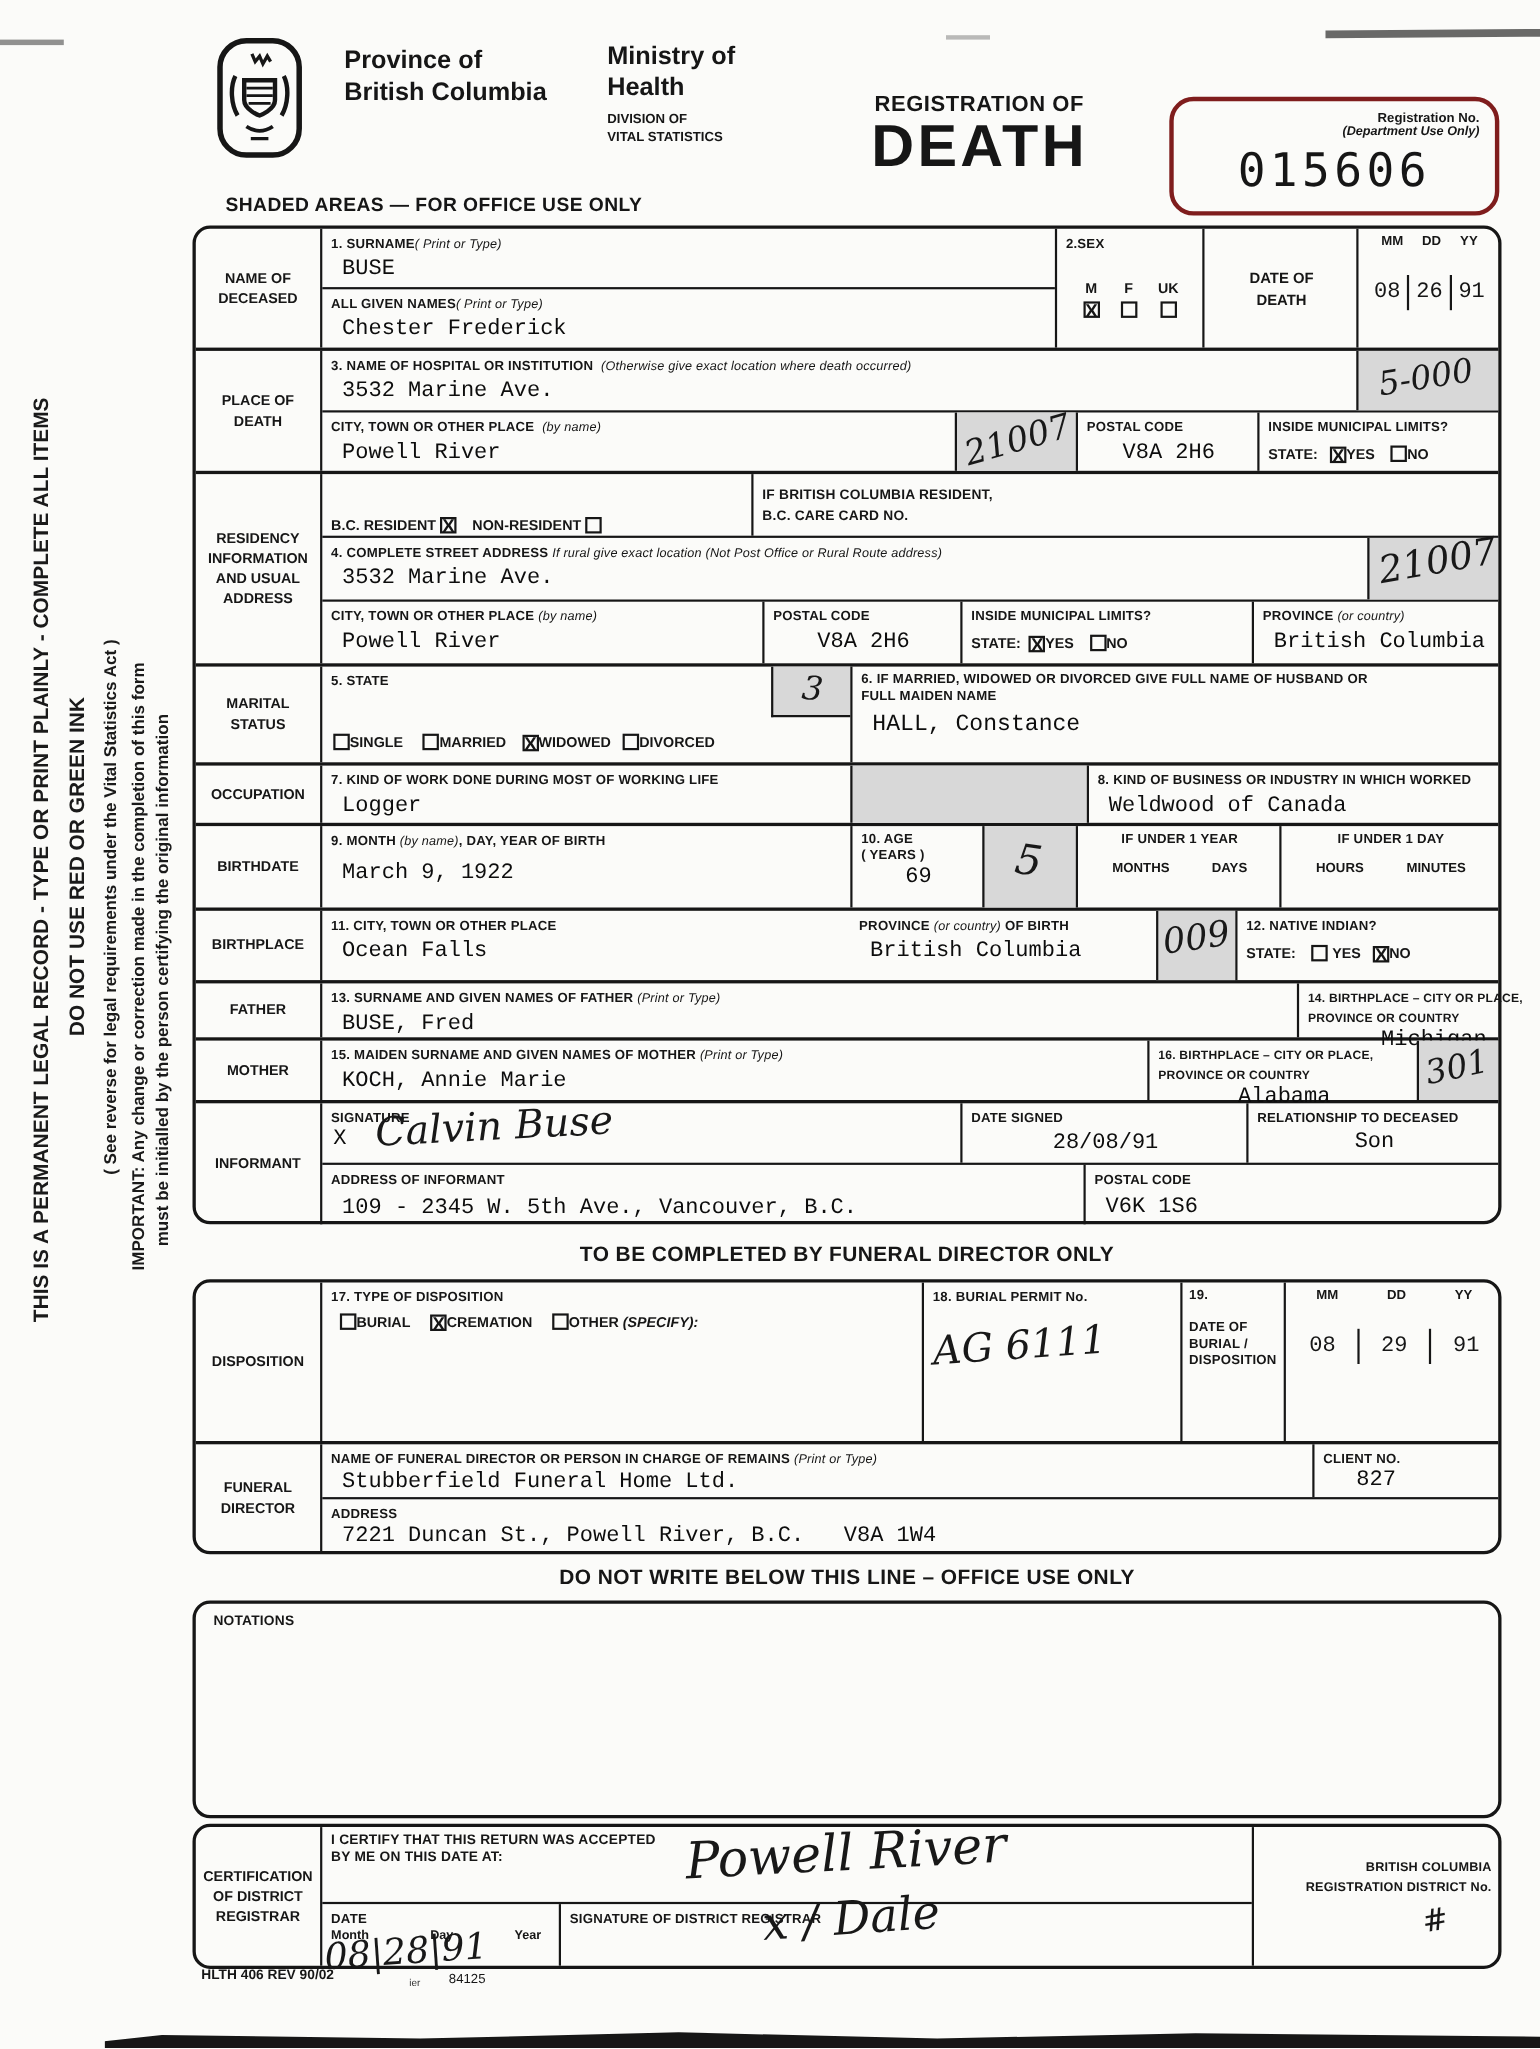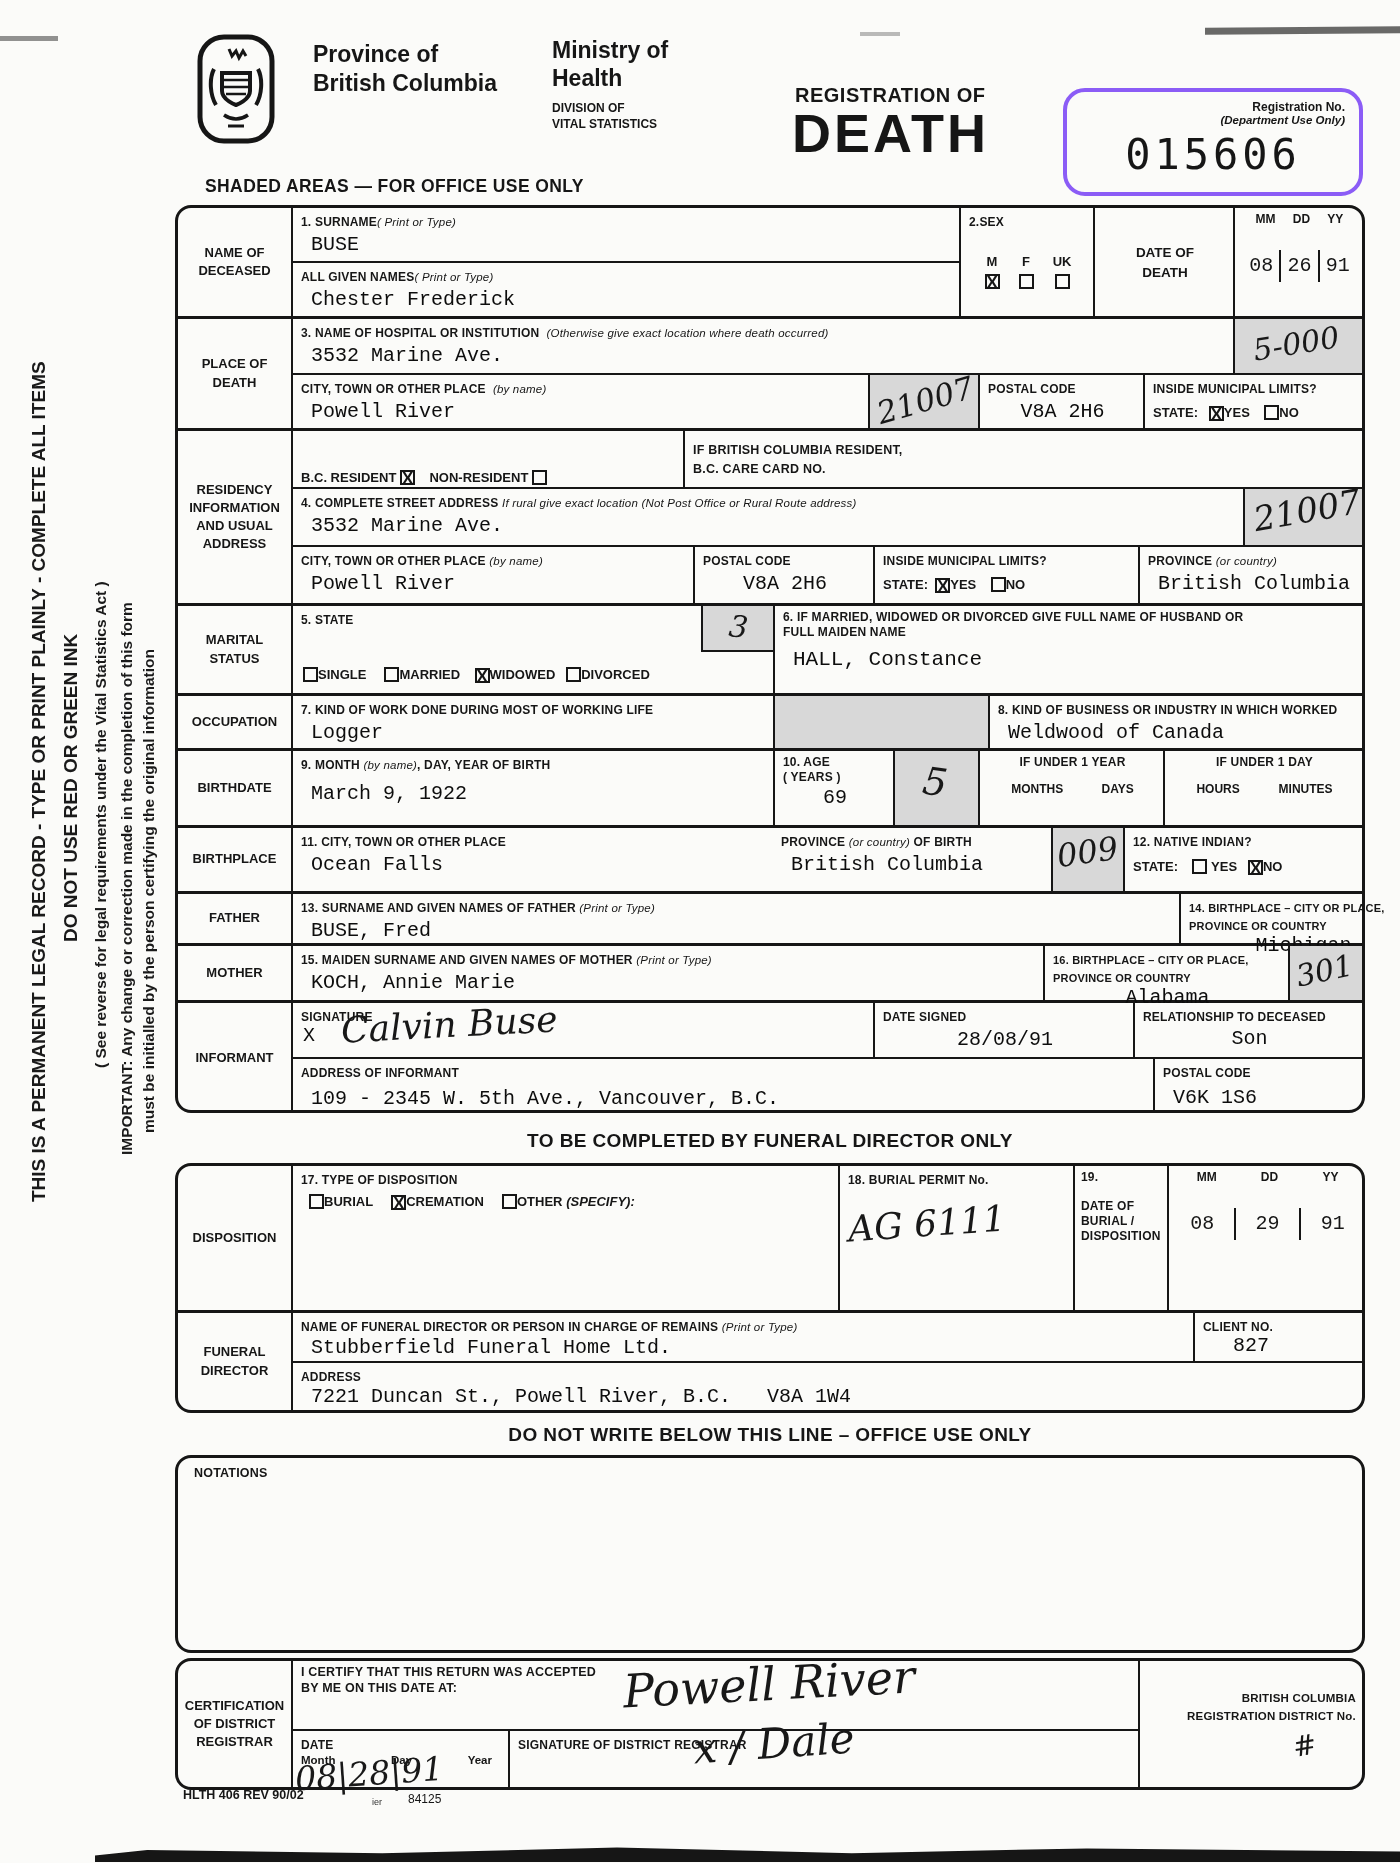--- a/index.html
+++ b/index.html
@@ -29,21 +29,21 @@
   .cell{border-left:2px solid #161616;padding:4px 6px 2px 8px;position:relative;}
   .frow .cell:first-child{border-left:none;}
   .grow{flex:1;}
 
   
   .province{position:absolute;left:313px;top:40px;font:bold 23px/1.25 "Liberation Sans",sans-serif;}
   .ministry{position:absolute;left:552px;top:36px;font:bold 23px/1.22 "Liberation Sans",sans-serif;}
   .division{position:absolute;left:552px;top:100px;font:bold 12px/1.35 "Liberation Sans",sans-serif;}
   .regof{position:absolute;left:795px;top:84px;font:bold 20px "Liberation Sans",sans-serif;letter-spacing:.5px;}
   .deathttl{position:absolute;left:792px;top:106px;font:900 54px/1 "Liberation Sans",sans-serif;letter-spacing:3px;}
-  .regbox{position:absolute;left:1063px;top:88px;width:300px;height:108px;border:4px solid #8b5cf6;
+  .regbox{position:absolute;left:1063px;top:88px;width:300px;height:108px;border:4px solid #7f1d1d;
           border-radius:22px;padding:8px 14px 4px;text-align:right;}
   .regbox .l1{font:bold 12px "Liberation Sans",sans-serif;}
   .regbox .l2{font:italic bold 11.5px "Liberation Sans",sans-serif;}
   .regno{font:42px/1 "DejaVu Sans Mono",monospace;letter-spacing:4px;text-align:center;margin-top:8px;}
   .shadednote{position:absolute;left:205px;top:176px;font:bold 17.5px "Liberation Sans",sans-serif;letter-spacing:.4px;}
 
   
   .vtext{position:absolute;transform-origin:0 0;transform:rotate(-90deg);white-space:nowrap;
          font-family:"Liberation Sans",sans-serif;font-weight:bold;color:#1a1a1a;}
 
@@ -379,21 +379,21 @@
           <div class="cell" style="width:260px;">
             <span class="lbl">DATE SIGNED</span>
             <div class="val" style="text-align:center;margin:4px 0 0;">28/08/91</div>
           </div>
           <div class="cell grow">
             <span class="lbl">RELATIONSHIP TO DECEASED</span>
             <div class="val" style="text-align:center;margin:3px 0 0;">Son</div>
           </div>
         </div>
         <div class="frow" style="height:62px;">
-          <div class="cell" style="width:860px;">
+          <div class="cell" style="width:692px;">
             <span class="lbl">ADDRESS OF INFORMANT</span>
             <div class="val" style="margin-top:7px;">109 - 2345 W. 5th Ave., Vancouver, B.C.</div>
           </div>
           <div class="cell grow">
             <span class="lbl">POSTAL CODE</span>
             <div class="val" style="margin-top:6px;">V6K 1S6</div>
           </div>
         </div>
       </div>
     </div>

